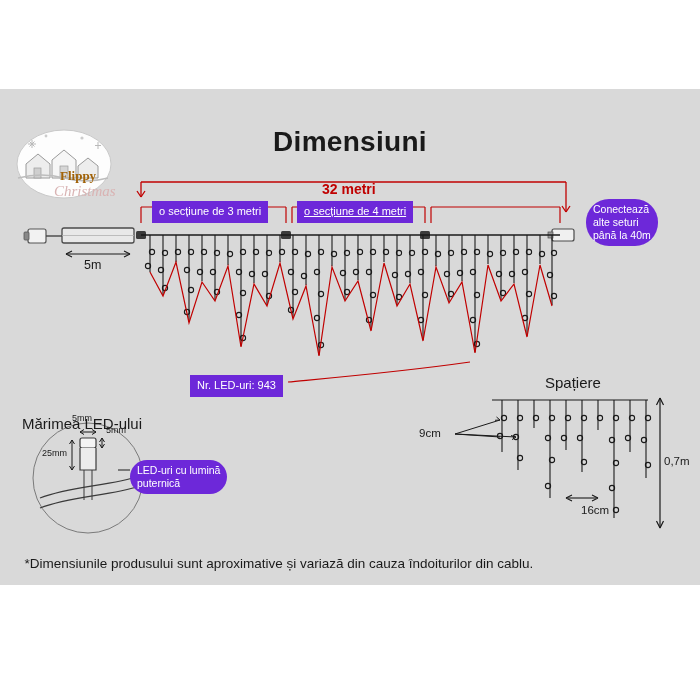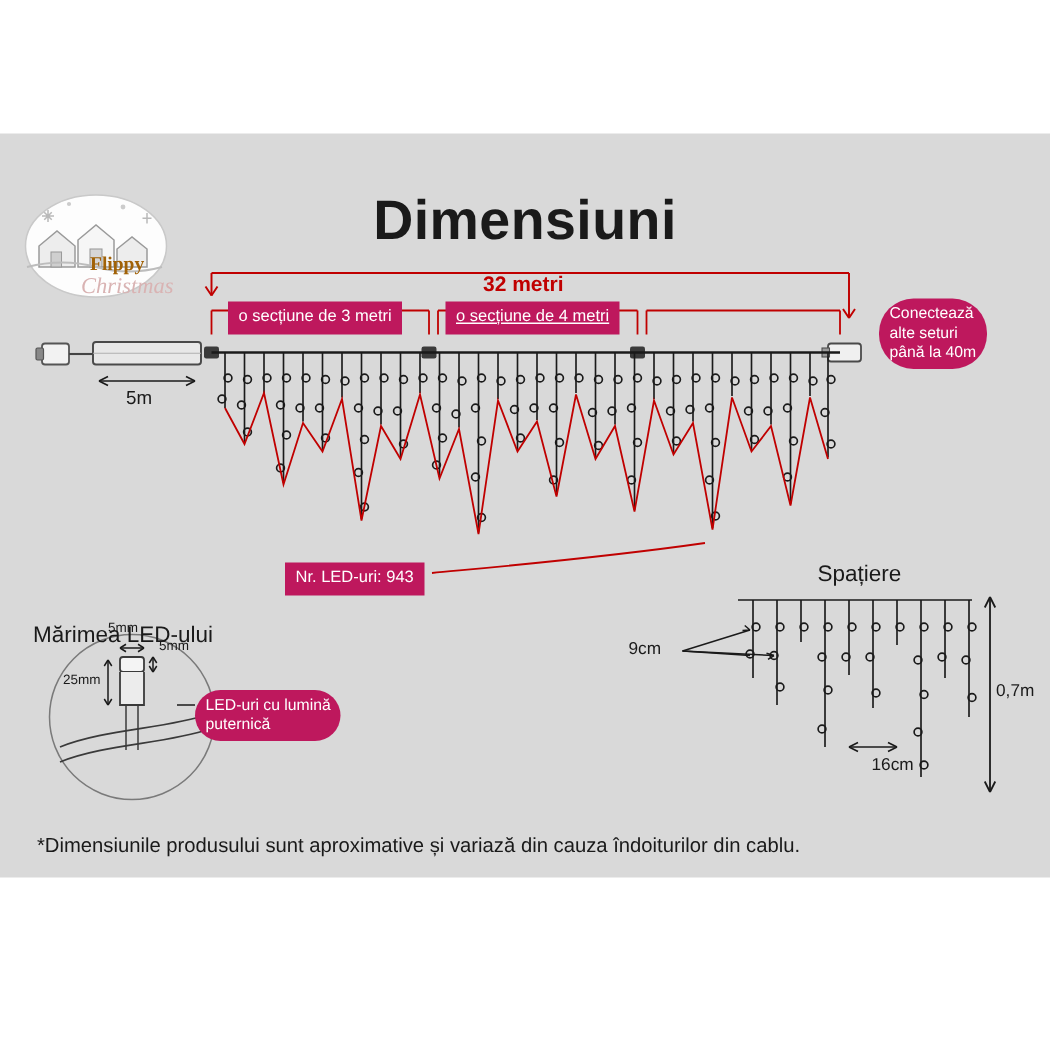--- a/index.html
+++ b/index.html
@@ -17,21 +17,21 @@
     position:absolute;
     left:0;top:89px;
     width:700px;height:496px;
     background:#d9d9d9;
   }
   .title{
     position:absolute;
     left:0;top:126px;
     width:700px;
     text-align:center;
-    font-size:37px;
+    font-size:28px;
     font-weight:bold;
     color:#1a1a1a;
     letter-spacing:0.3px;
   }
   
   .logo{
     position:absolute;left:12px;top:120px;width:130px;height:100px;
   }
   .logo .lbl1{
     position:absolute;left:48px;top:48px;
@@ -39,21 +39,21 @@
     font-family:"Liberation Serif", serif;
   }
   .logo .lbl2{
     position:absolute;left:42px;top:63px;
     font-size:15px;color:#d9b3b3;font-style:italic;
     font-family:"Liberation Serif", serif;
   }
   
   .chip{
     position:absolute;
-    background:#be185d;color:#ffffff;
+    background:#6d28d9;color:#ffffff;
     font-size:11px;
     padding:4px 7px;
     white-space:nowrap;
     line-height:1.25;
   }
   .chip.small{font-size:10.5px;border-radius:23px;}
   
   .redtxt{
     position:absolute;
     color:#c00000;

